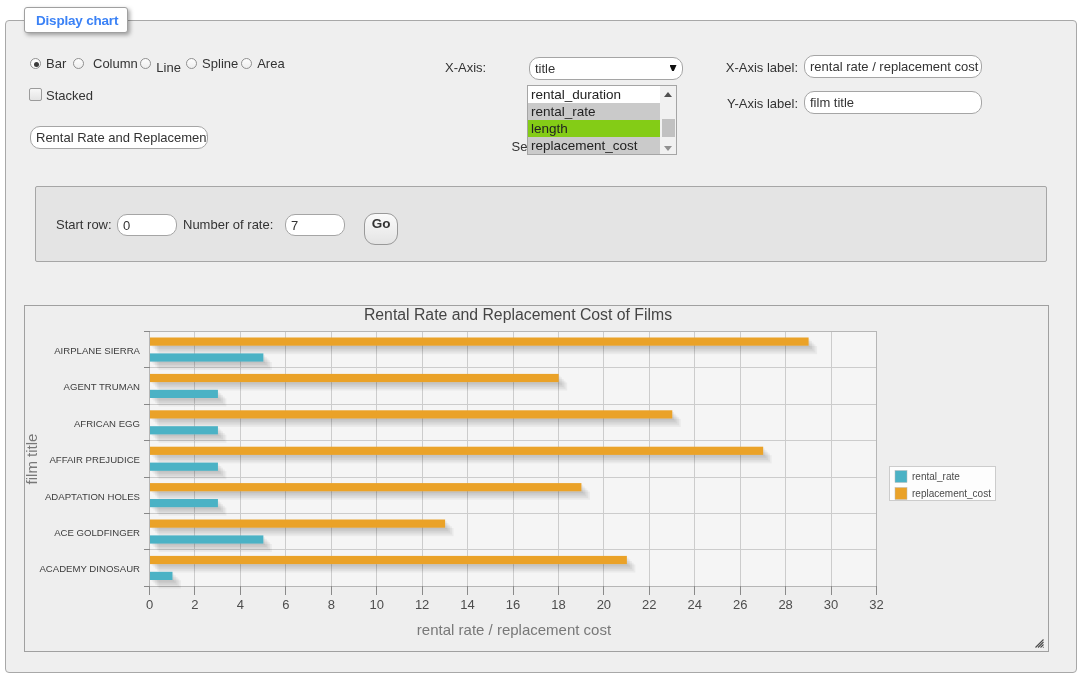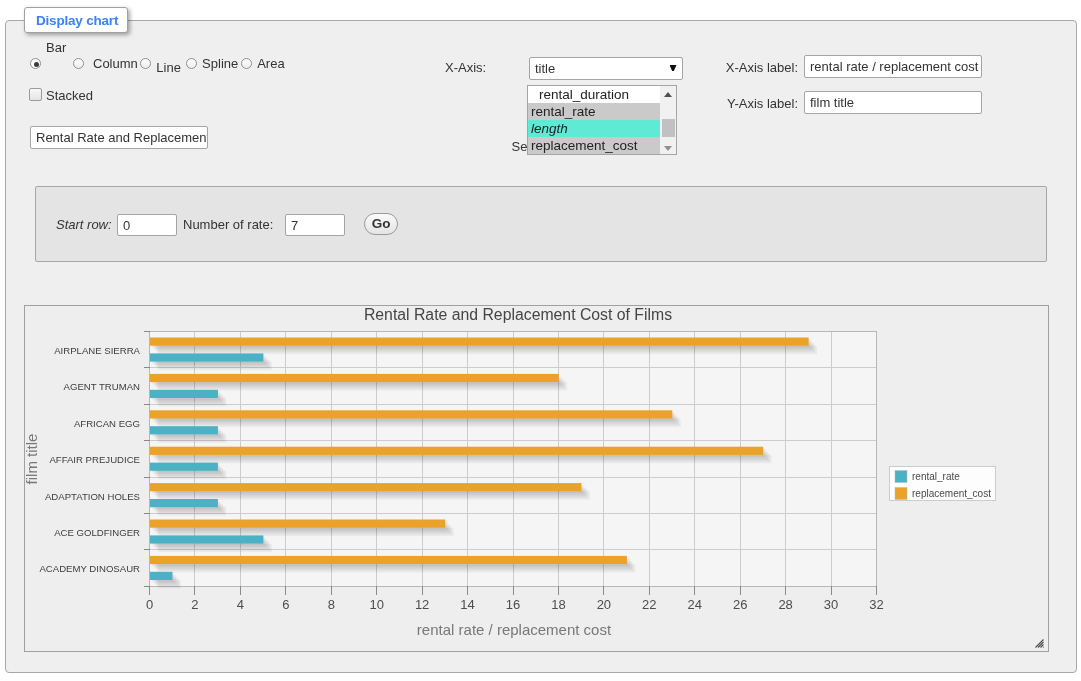--- a/index.html
+++ b/index.html
@@ -1,73 +1,73 @@
 <!DOCTYPE html>
 <html><head>
 <meta charset="utf-8">
 <style>
 * { margin:0; padding:0; box-sizing:border-box; }
 html,body { width:1081px; height:681px; background:#fff; font-family:"Liberation Sans",sans-serif; }
 .abs { position:absolute; }
 .lbl { position:absolute; font-size:13px; color:#333; white-space:nowrap; }
-.inp { position:absolute; background:#fff; border:1px solid #a5a5a5; border-radius:2px; font-size:13px; color:#333; padding:0 0 0 5px; line-height:21px; white-space:nowrap; overflow:hidden; }
+.inp { position:absolute; background:#fff; border:1px solid #a5a5a5; border-radius:10px; font-size:13px; color:#333; padding:0 0 0 5px; line-height:21px; white-space:nowrap; overflow:hidden; }
 </style>
 </head>
 <body>
 
 <div class="abs" style="left:5px;top:20px;width:1072px;height:653px;background:#efefef;border:1px solid #a8a8a8;border-radius:4px;"></div>
 
 <div class="abs" style="left:24px;top:7px;width:104px;height:26px;background:#fff;border:1px solid #a0a0a0;border-radius:3px;box-shadow:2px 2px 4px rgba(0,0,0,0.35);"></div>
 <div class="abs" style="left:36px;top:13px;font-size:13.5px;font-weight:bold;color:#3b82f6;letter-spacing:-0.2px;">Display chart</div>
 
 <div class="abs" style="left:29.5px;top:57.5px;width:11px;height:11px;border:1px solid #909090;border-radius:50%;background:#fcfcfc;"></div>
 <div class="abs" style="left:33.5px;top:61.5px;width:5px;height:5px;border-radius:50%;background:#3b3b3b;"></div>
-<div class="lbl" style="left:46px;top:40px;">Bar</div>
+<div class="lbl" style="left:46px;top:56px;">Bar</div>
 <div class="abs" style="left:73px;top:57.5px;width:11px;height:11px;border:1px solid #909090;border-radius:50%;background:linear-gradient(#fdfdfd,#eee);"></div>
 <div class="lbl" style="left:93px;top:56px;">Column</div>
 <div class="abs" style="left:139.8px;top:57.5px;width:11px;height:11px;border:1px solid #909090;border-radius:50%;background:linear-gradient(#fdfdfd,#eee);"></div>
 <div class="lbl" style="left:156.3px;top:60px;">Line</div>
 <div class="abs" style="left:185.6px;top:57.5px;width:11px;height:11px;border:1px solid #909090;border-radius:50%;background:linear-gradient(#fdfdfd,#eee);"></div>
 <div class="lbl" style="left:202.1px;top:56px;">Spline</div>
 <div class="abs" style="left:240.7px;top:57.5px;width:11px;height:11px;border:1px solid #909090;border-radius:50%;background:linear-gradient(#fdfdfd,#eee);"></div>
 <div class="lbl" style="left:257.2px;top:56px;">Area</div>
 
 <div class="abs" style="left:29px;top:88px;width:13px;height:13px;background:linear-gradient(#f7f7f7,#e4e4e4);border:1px solid #9b9b9b;border-radius:2px;"></div>
 <div class="lbl" style="left:46px;top:88px;">Stacked</div>
 
 <div class="inp" style="left:30px;top:126px;width:178px;height:23px;line-height:22px;">Rental Rate and Replacement</div>
 
 <div class="lbl" style="left:445px;top:60px;width:80px;">X-Axis:</div>
 <div class="inp" style="left:529px;top:57px;width:154px;height:23px;">title</div>
 <div class="abs" style="left:669.5px;top:65px;width:7px;height:6px;background:#101010;clip-path:polygon(0 0,100% 0,62% 100%,38% 100%);"></div>
 
 <div class="lbl" style="left:472px;top:139px;width:80px;text-align:right;">Series:</div>
 <div class="abs" style="left:527px;top:85px;width:150px;height:70px;background:#fff;border:1px solid #a5a5a5;"></div>
-<div class="abs" style="left:528px;top:86px;width:132px;height:17px;background:#fff;font-size:13.5px;color:#222;line-height:17px;padding-left:11px;white-space:nowrap;overflow:hidden;">rental_duration</div>
+<div class="abs" style="left:528px;top:86px;width:132px;height:17px;background:#fff;font-size:13.5px;color:#222;line-height:17px;padding-left:3px;white-space:nowrap;overflow:hidden;">rental_duration</div>
 <div class="abs" style="left:528px;top:103px;width:132px;height:17px;background:#cacaca;font-size:13.5px;color:#222;line-height:17px;padding-left:3px;white-space:nowrap;overflow:hidden;">rental_rate</div>
-<div class="abs" style="left:528px;top:120px;width:132px;height:17px;background:#5eead4;font-size:13.5px;color:#222;line-height:17px;padding-left:3px;white-space:nowrap;overflow:hidden;font-style:italic;">length</div>
+<div class="abs" style="left:528px;top:120px;width:132px;height:17px;background:#84cc16;font-size:13.5px;color:#222;line-height:17px;padding-left:3px;white-space:nowrap;overflow:hidden;">length</div>
 <div class="abs" style="left:528px;top:137px;width:132px;height:17px;background:#cacaca;font-size:13.5px;color:#222;line-height:17px;padding-left:3px;white-space:nowrap;overflow:hidden;">replacement_cost</div>
 
 <div class="abs" style="left:660px;top:86px;width:16px;height:68px;background:#f1f1f1;"></div>
 <div class="abs" style="left:660px;top:86px;width:16px;height:15px;background:#f1f1f1;"></div>
 <div class="abs" style="left:664px;top:92px;width:0;height:0;border-left:4px solid transparent;border-right:4px solid transparent;border-bottom:5px solid #505050;"></div>
 <div class="abs" style="left:661.5px;top:119px;width:13px;height:18px;background:#c1c1c1;"></div>
 <div class="abs" style="left:664px;top:146px;width:0;height:0;border-left:4px solid transparent;border-right:4px solid transparent;border-top:5px solid #909090;"></div>
 
 <div class="lbl" style="left:718px;top:60px;width:80px;text-align:right;">X-Axis label:</div>
 <div class="inp" style="left:804px;top:55px;width:178px;height:23px;">rental rate / replacement cost</div>
 <div class="lbl" style="left:718px;top:96px;width:80px;text-align:right;">Y-Axis label:</div>
 <div class="inp" style="left:804px;top:91px;width:178px;height:23px;">film title</div>
 
 <div class="abs" style="left:35px;top:186px;width:1012px;height:76px;background:#e4e4e4;border:1px solid #a6a6a6;border-radius:2px;"></div>
-<div class="lbl" style="left:56px;top:217px;font-style:italic;">Start row:</div>
+<div class="lbl" style="left:56px;top:217px;">Start row:</div>
 <div class="inp" style="left:117px;top:214px;width:60px;height:22px;">0</div>
 <div class="lbl" style="left:183px;top:217px;">Number of rate:</div>
 <div class="inp" style="left:285px;top:214px;width:60px;height:22px;">7</div>
-<div class="abs" style="left:364px;top:213px;width:34px;height:22px;background:linear-gradient(#fafafa,#e4e4e4);border:1px solid #999;border-radius:11px;text-align:center;font-size:13.5px;font-weight:bold;color:#333;line-height:20px;">Go</div>
+<div class="abs" style="left:364px;top:213px;width:34px;height:32px;background:linear-gradient(#fafafa,#e4e4e4);border:1px solid #999;border-radius:11px;text-align:center;font-size:13.5px;font-weight:bold;color:#333;line-height:20px;">Go</div>
 
 <div class="abs" style="left:24px;top:305px;width:1025px;height:347px;background:#eeeeee;border:1px solid #a0a0a0;"></div>
 <svg class="abs" id="chart" style="left:24px;top:305px;" width="1025" height="347" viewBox="0 0 1025 347">
     <rect x="125.5" y="26.5" width="727" height="254.8" fill="#f5f5f5"></rect>
     <line x1="170.9375" y1="26.5" x2="170.9375" y2="281.3" stroke="#ccc" stroke-width="1" shape-rendering="crispEdges"></line>
     <line x1="216.375" y1="26.5" x2="216.375" y2="281.3" stroke="#ccc" stroke-width="1" shape-rendering="crispEdges"></line>
     <line x1="261.8125" y1="26.5" x2="261.8125" y2="281.3" stroke="#ccc" stroke-width="1" shape-rendering="crispEdges"></line>
     <line x1="307.25" y1="26.5" x2="307.25" y2="281.3" stroke="#ccc" stroke-width="1" shape-rendering="crispEdges"></line>
     <line x1="352.6875" y1="26.5" x2="352.6875" y2="281.3" stroke="#ccc" stroke-width="1" shape-rendering="crispEdges"></line>
     <line x1="398.125" y1="26.5" x2="398.125" y2="281.3" stroke="#ccc" stroke-width="1" shape-rendering="crispEdges"></line>

